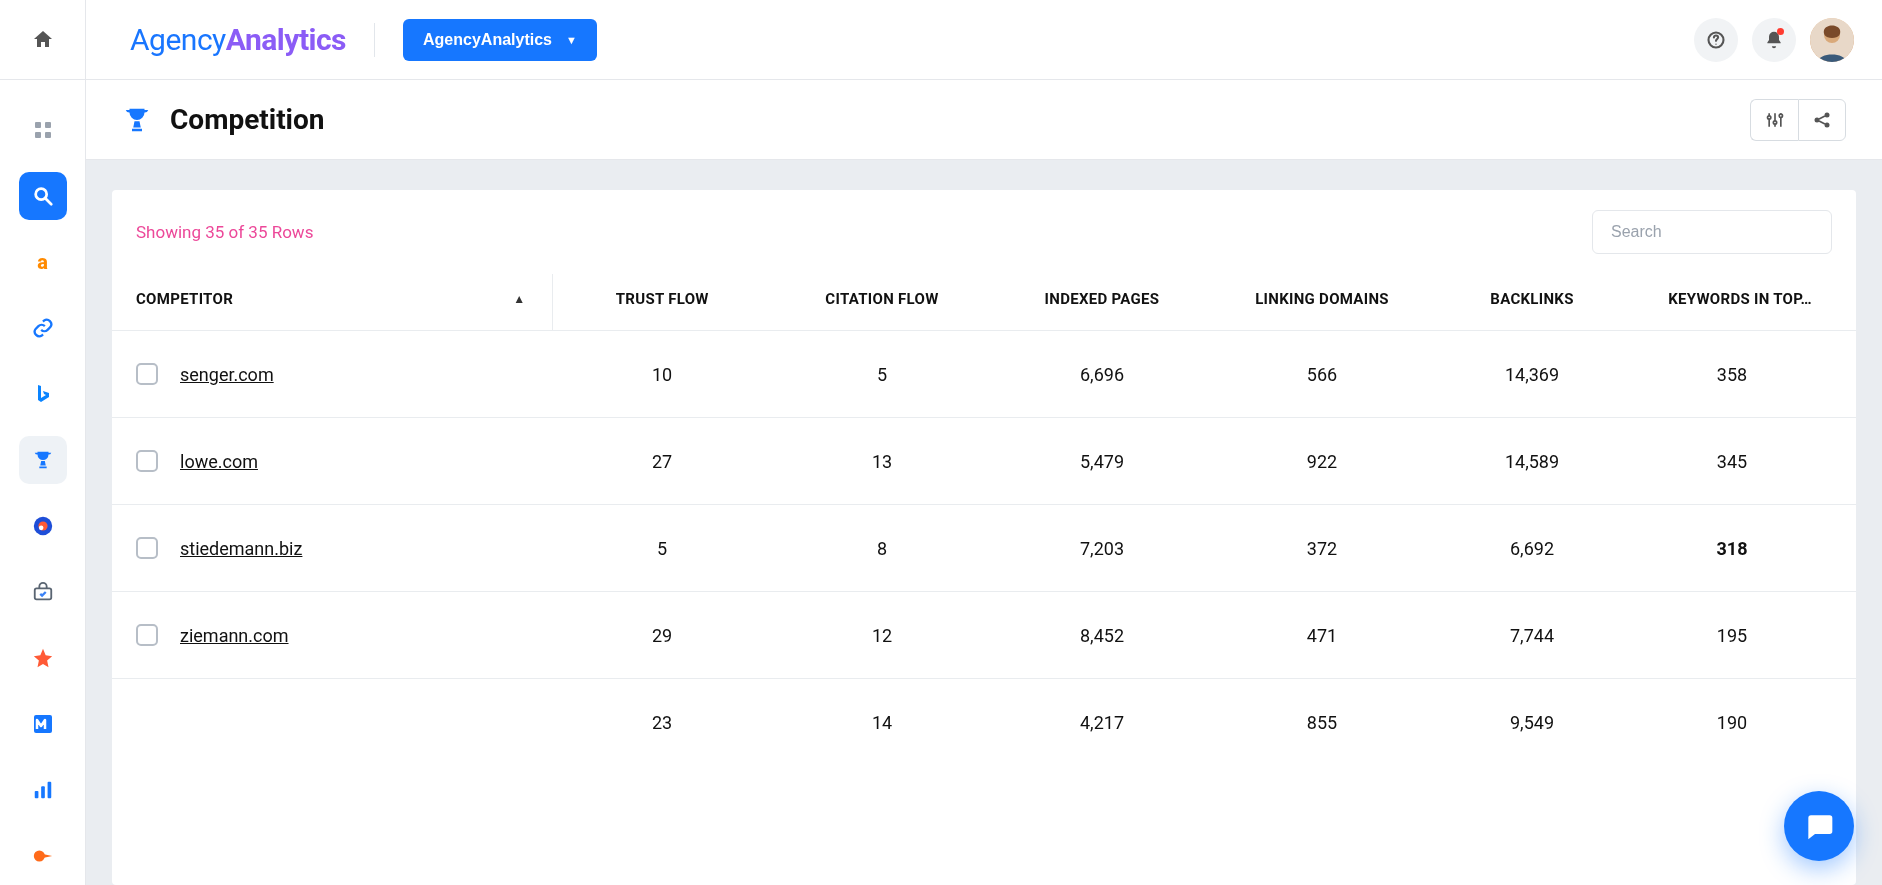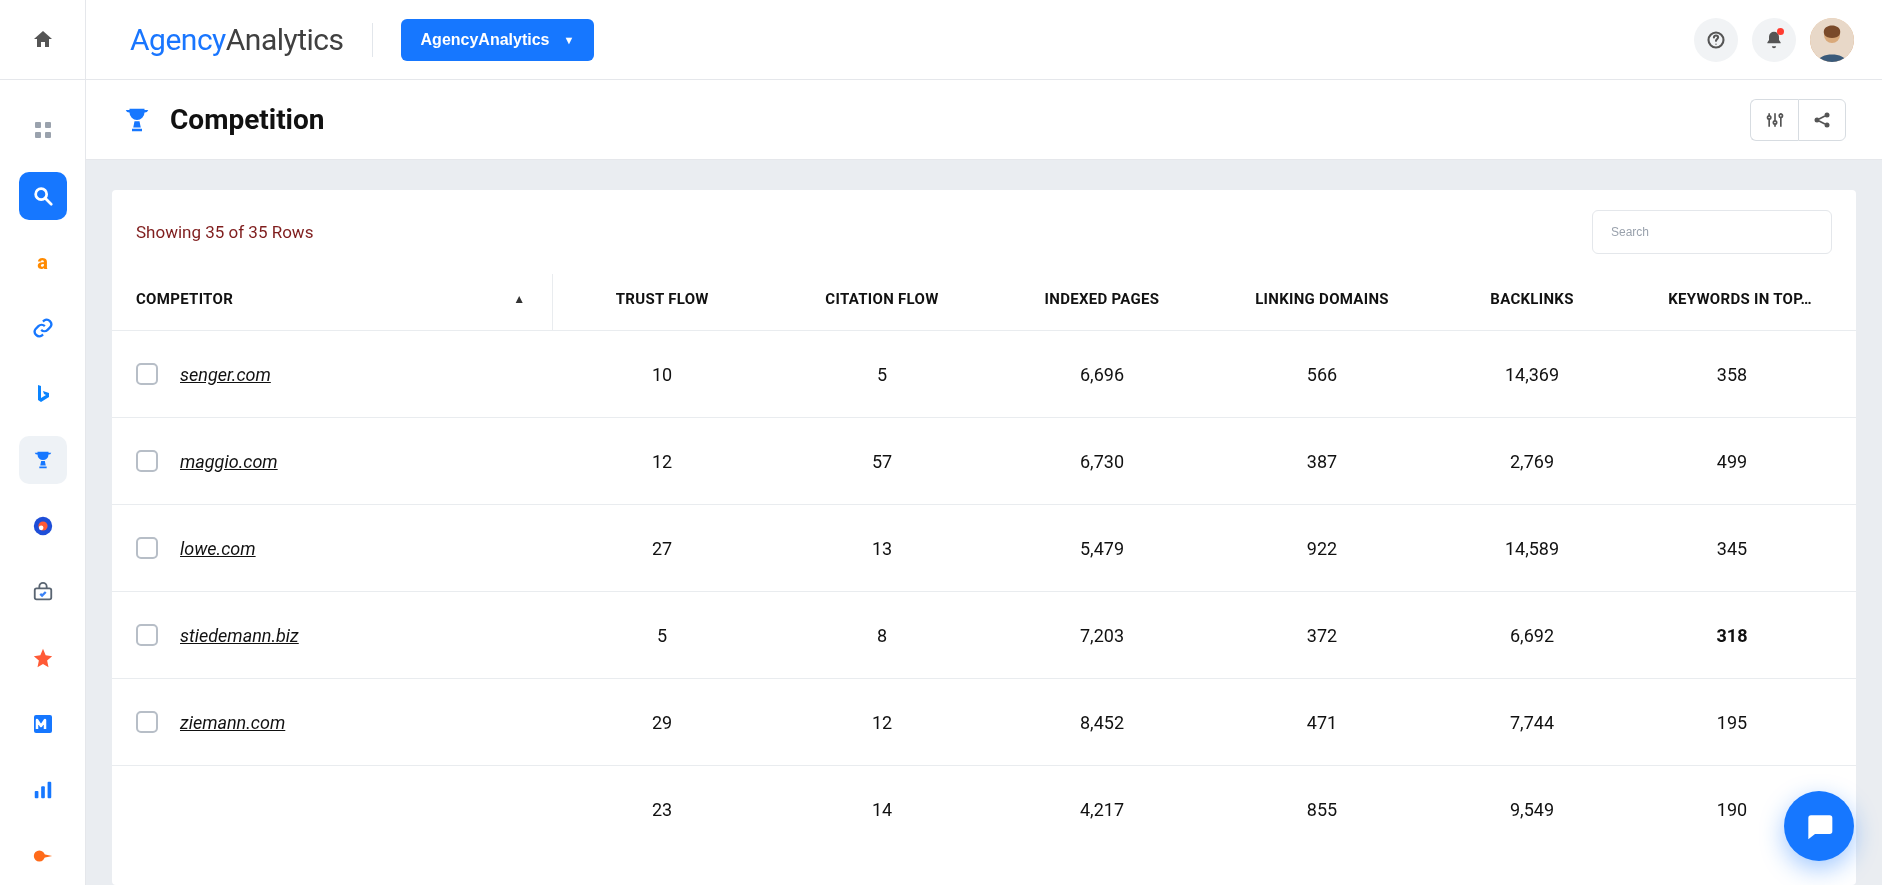--- a/index.html
+++ b/index.html
@@ -33,21 +33,21 @@
   display: flex;
   align-items: center;
   padding-left: 32px;
   gap: 28px;
 }
 .brand-logo {
   font-size: 30px;
   letter-spacing: -0.5px;
 }
 .brand-agency { color: #1976ff; font-weight: 400; margin-left: 12px; }
-.brand-analytics { color: #404040; font-weight: 400; }
+.brand-analytics { color: #8b5cf6; font-weight: 700; }
 .brand-divider {
   width: 1px;
   height: 34px;
   background: #e2e6eb;
 }
 .campaign-dropdown {
   background: #1677ff;
   color: #fff;
   border: none;
   border-radius: 6px;
@@ -172,30 +172,30 @@
   height: 100%;
   display: flex;
   flex-direction: column;
 }
 .card-top {
   display: flex;
   align-items: center;
   padding: 20px 24px;
 }
 .showing-text {
-  color: #7f1d1d;
+  color: #ec4899;
   font-size: 17px;
 }
 .card-top .spacer { flex: 1; }
 .search-input {
   height: 44px;
   border: 1px solid #e4e7eb;
   border-radius: 6px;
   padding: 0 18px;
-  font-size: 12px;
+  font-size: 16px;
   width: 240px;
   color: #333;
   background: #fff;
 }
 .search-input::placeholder { color: #9aa2ad; }
 
 .table {
   width: 100%;
   border-collapse: collapse;
   table-layout: fixed;
@@ -230,21 +230,20 @@
   height: 87px;
   font-size: 18px;
   color: #111;
 }
 .table tbody td.num { text-align: center; }
 .comp-cell {
   display: flex;
   align-items: center;
   gap: 22px;
   padding-left: 24px;
-  font-style: italic;
 }
 .chk {
   width: 22px; height: 22px;
   border: 2px solid #b7bec7;
   border-radius: 5px;
   cursor: pointer;
   flex-shrink: 0;
 }
 .comp-link {
   color: #111;
@@ -457,34 +456,20 @@
                   <span class="chk"></span>
                   <a class="comp-link">senger.com</a>
                 </div>
               </td>
               <td class="num">10</td>
               <td class="num">5</td>
               <td class="num">6,696</td>
               <td class="num">566</td>
               <td class="num">14,369</td>
               <td class="num" style="padding-right:24px;">358</td>
-            </tr>
-            <tr>
-              <td>
-                <div class="comp-cell">
-                  <span class="chk"></span>
-                  <a class="comp-link">maggio.com</a>
-                </div>
-              </td>
-              <td class="num">12</td>
-              <td class="num">57</td>
-              <td class="num">6,730</td>
-              <td class="num">387</td>
-              <td class="num">2,769</td>
-              <td class="num" style="padding-right:24px;">499</td>
             </tr>
             <tr>
               <td>
                 <div class="comp-cell">
                   <span class="chk"></span>
                   <a class="comp-link">lowe.com</a>
                 </div>
               </td>
               <td class="num">27</td>
               <td class="num">13</td>

